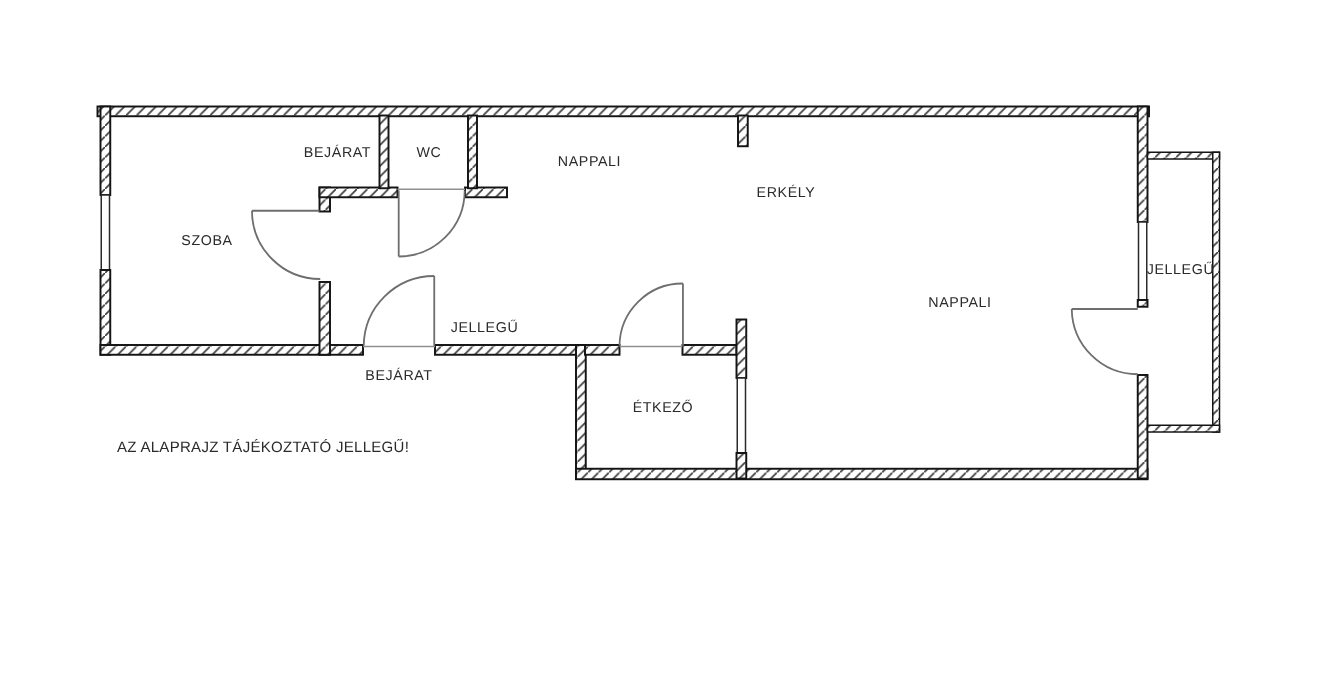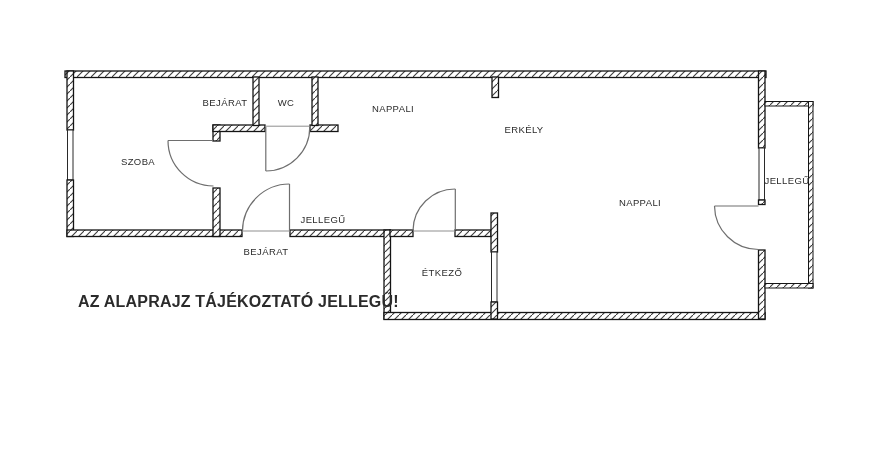--- a/index.html
+++ b/index.html
@@ -20,25 +20,24 @@
     position:absolute;
     transform:translate(-50%,-50%);
     font-size:9.5px;
     letter-spacing:0.4px;
     color:#2b2b2b;
     white-space:nowrap;
   }
   .disclaimer {
     position:absolute;
     left:78px; top:293px;
-    font-size:16px;
+    font-size:10px;
     letter-spacing:0.2px;
     color:#2b2b2b;
     white-space:nowrap;
-    font-weight:bold;
   }
 </style>
 </head>
 <body>
 
 <div class="canvas">
 
   <svg class="plan-svg" width="894" height="450" viewBox="0 0 894 450">
     <defs>
       <pattern id="hatch" width="7" height="7" patternUnits="userSpaceOnUse">

